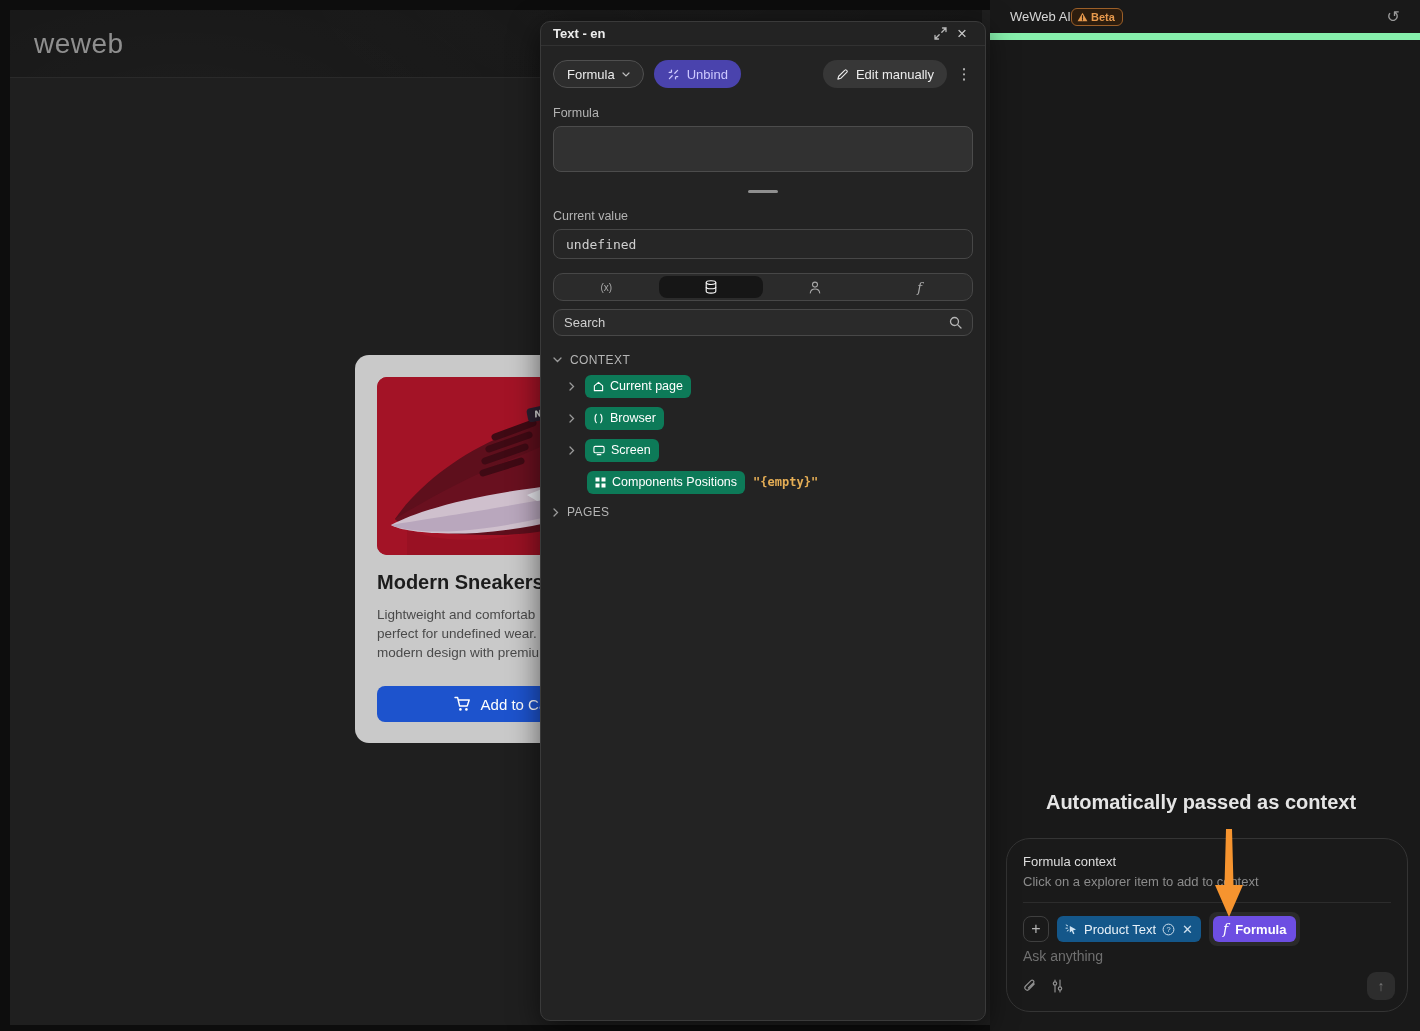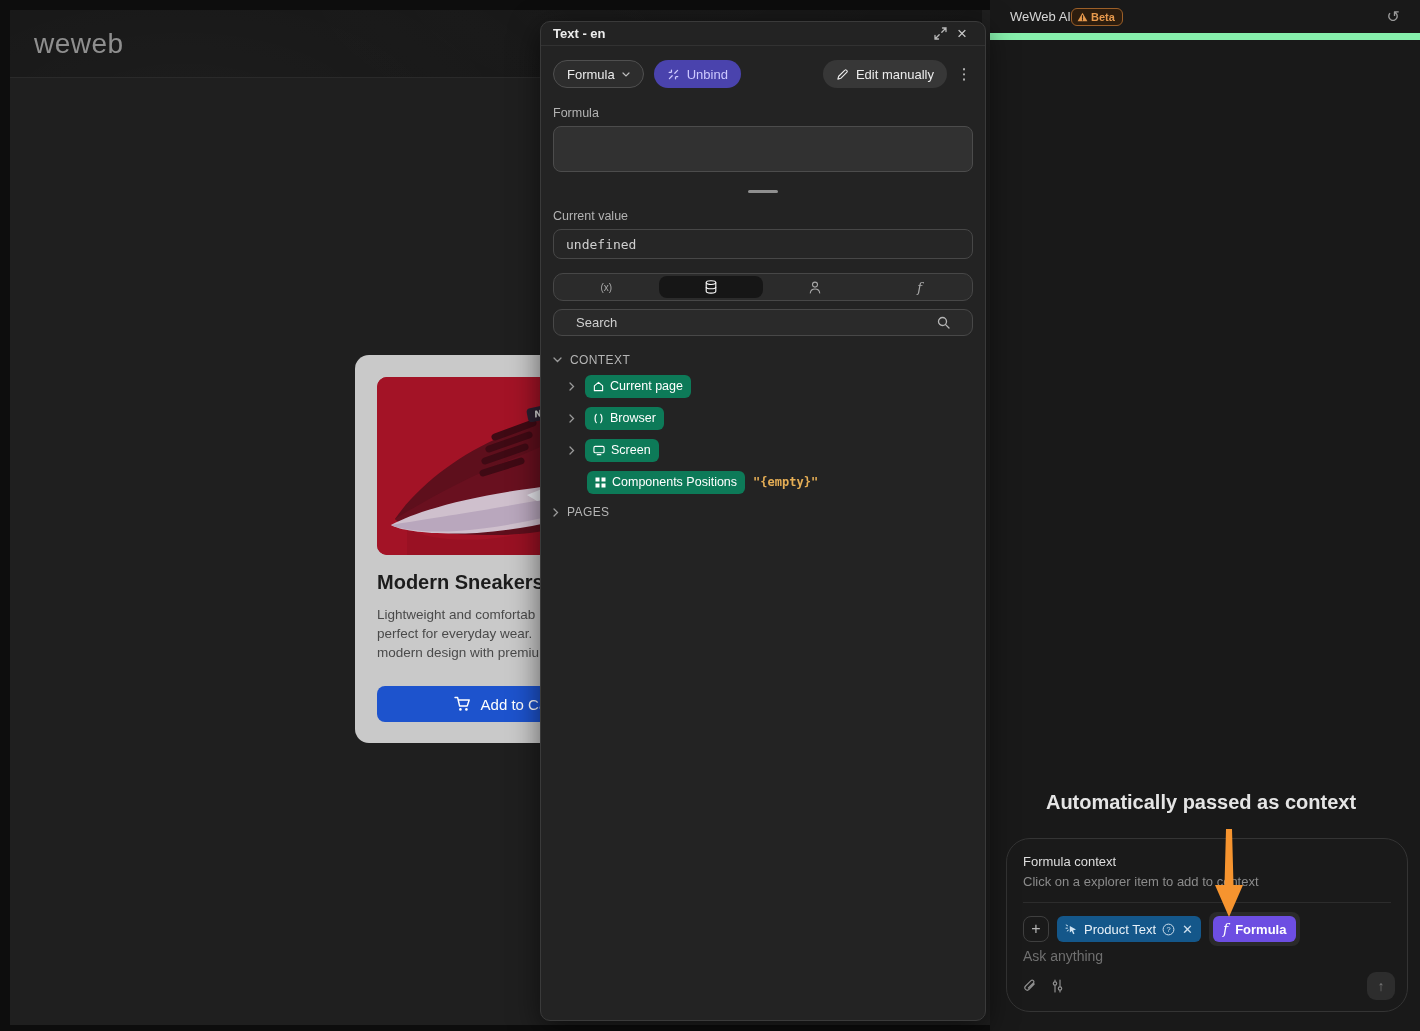--- a/index.html
+++ b/index.html
@@ -63,21 +63,21 @@
 
   .segmented { margin-top:14px; height:28px; background:#2b2b2b; border:1px solid #474747;
     border-radius:10px; display:flex; }
   .seg { flex:1; display:flex; align-items:center; justify-content:center; color:#a9a9a9;
     cursor:pointer; }
   .seg.selected { background:#161616; border-radius:8px; margin:2px 0; color:#fff; }
   .seg .vx { font-size:10px; letter-spacing:0; }
   .seg .fx { font-family:"DejaVu Serif", serif; font-style:italic; font-size:13px; }
 
   .search-box { margin-top:8px; height:27px; background:#2a2a2a; border:1px solid #484848;
-    border-radius:9px; display:flex; align-items:center; padding:0 22px; }
+    border-radius:9px; display:flex; align-items:center; padding:0 10px; }
   .search-box input { flex:1; background:transparent; border:none; outline:none;
     color:#e3e3e3; font-size:13px; font-family:"Liberation Sans", sans-serif; }
   .search-box input::placeholder { color:#cfcfcf; opacity:1; }
 
   .section-row { margin-top:14px; height:20px; display:flex; align-items:center; gap:8px;
     color:#b5b5b5; font-size:12px; letter-spacing:.4px; cursor:pointer; }
   .tree-row { height:32px; display:flex; align-items:center; padding-left:16px; }
   .tree-caret { width:14px; color:#9a9a9a; display:flex; }
   .chip-green { display:inline-flex; align-items:center; gap:6px; height:23px;
     padding:0 8px; background:#0d7a58; border-radius:6px; color:#fff; font-size:12.5px;
@@ -151,21 +151,21 @@
         <path d="M14 148 C60 140 150 128 256 104 L256 112 C220 130 140 150 80 154 C45 156 22 152 14 148 Z" fill="#b9a7bd"></path>
         <path d="M150 118 C176 108 210 92 232 74 C240 80 244 86 240 92 C220 108 186 120 160 124 Z" fill="#e9e9ef"></path>
         <path d="M118 60 L156 46 M112 72 L152 58 M108 84 L148 70 M106 96 L144 84" stroke="#3f0a14" stroke-width="7" stroke-linecap="round" fill="none"></path>
         <rect x="150" y="28" width="38" height="14" rx="4" fill="#2a2030" transform="rotate(-12 169 35)"></rect>
         <text x="157" y="38" font-size="9" fill="#dcdcdc" font-family="DejaVu Sans, sans-serif" font-style="italic" font-weight="bold" transform="rotate(-12 169 35)">NIKE</text>
       </svg>
     </div>
     <div class="product-title">Modern Sneakers</div>
     <div class="product-desc">
       <div>Lightweight and comfortab</div>
-      <div>perfect for everyday wear.</div>
+      <div>perfect for undefined wear.</div>
       <div>modern design with premiu</div>
     </div>
     <div class="add-cart-btn">
       <svg width="18" height="16" viewBox="0 0 18 16">
         <path d="M1 1.5 h2.6 l2 8.5 h7.6 l2-6 H4.2" fill="none" stroke="#fff" stroke-width="1.4" stroke-linejoin="round" stroke-linecap="round"></path>
         <circle cx="6.4" cy="13.4" r="1.3" fill="#fff"></circle>
         <circle cx="12.4" cy="13.4" r="1.3" fill="#fff"></circle>
       </svg>
       <span>Add to Cart</span>
     </div>

